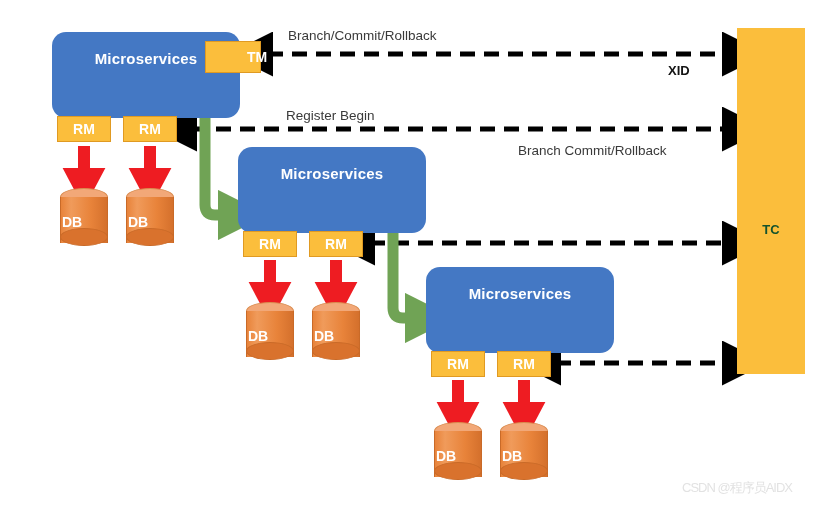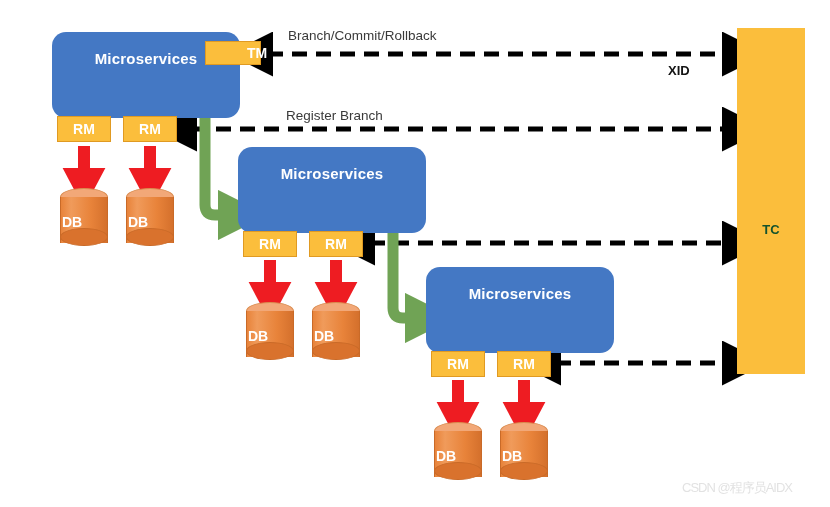--- a/index.html
+++ b/index.html
@@ -173,21 +173,21 @@
     
     <g>
       <line x1="458" y1="380" x2="458" y2="416" stroke="#EE1C22" stroke-width="12" marker-end="url(#ah-red)"></line>
       <line x1="524" y1="380" x2="524" y2="416" stroke="#EE1C22" stroke-width="12" marker-end="url(#ah-red)"></line>
     </g>
   </svg>
 
   <div class="ms-box" style="left:52px;top:32px;width:188px;height:86px;">
     <div class="ms-label">Microservices</div>
   </div>
-  <div class="chip" style="left:205px;top:41px;width:56px;height:24px;padding-left:48px;">
+  <div class="chip" style="left:205px;top:41px;width:56px;height:32px;padding-left:48px;">
     <span>TM</span>
   </div>
   <div class="chip" style="left:57px;top:116px;width:54px;height:26px;">
     <span>RM</span>
   </div>
   <div class="chip" style="left:123px;top:116px;width:54px;height:26px;">
     <span>RM</span>
   </div>
 
   <div class="db" style="left:60px;top:188px;">
@@ -250,18 +250,19 @@
   </div>
 
   <div class="tc-bar" style="left:737px;top:28px;width:68px;height:346px;">
     <div class="tc-label" style="top:194px;">TC</div>
   </div>
 
   <div class="edge-label" style="left:288px;top:28px;">Branch/Commit/Rollback</div>
 
   <div class="edge-label bold" style="left:632px;top:63px;">XID</div>
 
-  <div class="edge-label" style="left:286px;top:108px;">Register Branch</div>
-
+  <div class="edge-label" style="left:286px;top:108px;">Register Begin</div>
+
+  <div class="edge-label" style="left:518px;top:143px;">Branch Commit/Rollback</div>
 
   <div class="watermark w2" style="left:682px;top:479px;">CSDN @程序员AIDX</div>
 
 </div>
 
 </body></html>

